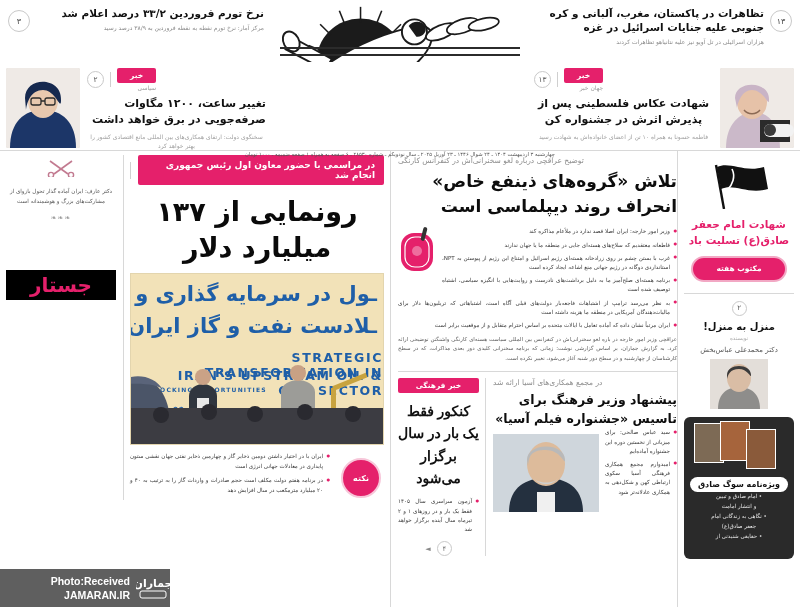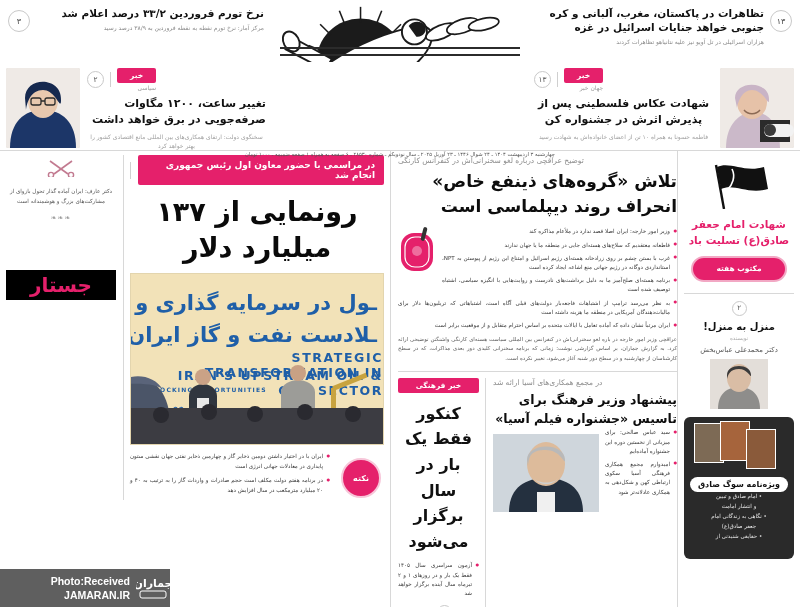--- a/index.html
+++ b/index.html
@@ -111,35 +111,35 @@
     margin-top: 5px; }
   .typewriter { float: left; width: 38px; height: 46px; margin: 0 6px 4px 0; }
   .mid-sep { height: 1px; background: #d8d8d8; margin: 8px 0 6px; }
   .mid2 { display: flex; gap: 7px; }
   .mid2-main { flex: 1; }
   .mid2-side { flex: 0 0 88px; border-right: 1px solid #d8d8d8; padding-right: 6px; }
   .mid-head2 { font-size: 12.5px; font-weight: bold; line-height: 1.5;
     text-align: right; color: #0d0d0d; }
   .mid-photo { width: 106px; height: 78px; background: #c6c2be; float: left;
     margin: 6px 6px 0 0; position: relative; overflow: hidden; }
-  .side-title { font-size: 16px; font-weight: bold; text-align: center;
-    line-height: 1.6; margin-top: 8px; color: #111; }
+  .side-title { font-size: 14px; font-weight: bold; text-align: center;
+    line-height: 1.6; margin-top: 8px; color: #111; font-family: Liberation Serif, serif; }
   .arrowbox { text-align: center; margin-top: 7px; font-size: 7px; color: #777; }
 
   
   .pink-banner { background: #e5206b; color: #fff; font-size: 9px; font-weight: bold;
     padding: 5px 9px; display: inline-block; border-radius: 2px; }
   .bn-row { display: flex; align-items: center; gap: 7px; justify-content: flex-start; }
   .bn-div { width: 1px; height: 17px; background: #d0d0d0; }
   .big-head { font-size: 27px; font-weight: bold; line-height: 1.32; text-align: center;
     color: #0a0a0a; margin-top: 9px; letter-spacing: -0.9px; }
   .hero { margin-top: 8px; height: 172px; background: #f2e2b8; position: relative;
     overflow: hidden; border: 1px solid #e3d5ae; }
   .hero-ar1, .hero-ar2 { position: absolute; right: 6px; color: #1f5fa8;
-    font-weight: bold; letter-spacing: -1px; white-space: nowrap; margin-top: 9px; }
+    font-weight: bold; letter-spacing: -1px; white-space: nowrap; }
   .hero-ar1 { top: 8px; font-size: 21px; }
   .hero-ar2 { top: 40px; font-size: 21px; }
   .hero-en1, .hero-en2, .hero-en3, .hero-en4 {
     position: absolute; left: 12px; color: #1f5fa8; font-weight: bold; }
   .hero-en1 { top: 76px; font-size: 12.5px; letter-spacing: 1.6px; }
   .hero-en2 { top: 94px; font-size: 12.5px; letter-spacing: 1.6px; }
   .hero-en3 { top: 112px; font-size: 6px; letter-spacing: 1.2px; }
   .hero-en4 { top: 132px; font-size: 7px; letter-spacing: 0.8px; }
   .hero-people { position: absolute; bottom: 0; left: 0; right: 0; height: 86px; }
   .r-bullets { margin-top: 7px; display: flex; gap: 8px; }
@@ -177,21 +177,21 @@
 </head>
 <body>
 
 <div class="page">
 
   <div class="topbar">
 
     <div class="teaser left">
       <div class="teaser-badge">۱۳</div>
       <div class="teaser-body">
-        <div class="teaser-title">تظاهرات در پاکستان، مغرب، آلبانی و کره جنوبی خواهد جنایات اسرائیل در غزه</div>
+        <div class="teaser-title">تظاهرات در پاکستان، مغرب، آلبانی و کره جنوبی علیه جنایات اسرائیل در غزه</div>
         <div class="teaser-sub">هزاران اسرائیلی در تل آویو نیز علیه نتانیاهو تظاهرات کردند</div>
       </div>
     </div>
 
     <div class="masthead">
       <svg width="266" height="160" viewBox="0 0 266 160">
         <g fill="#111">
           <circle cx="92" cy="62" r="46" fill="#1b1b1b"></circle>
           <g stroke="#1b1b1b" stroke-width="1.6">
             <line x1="92" y1="4" x2="92" y2="20"></line>

